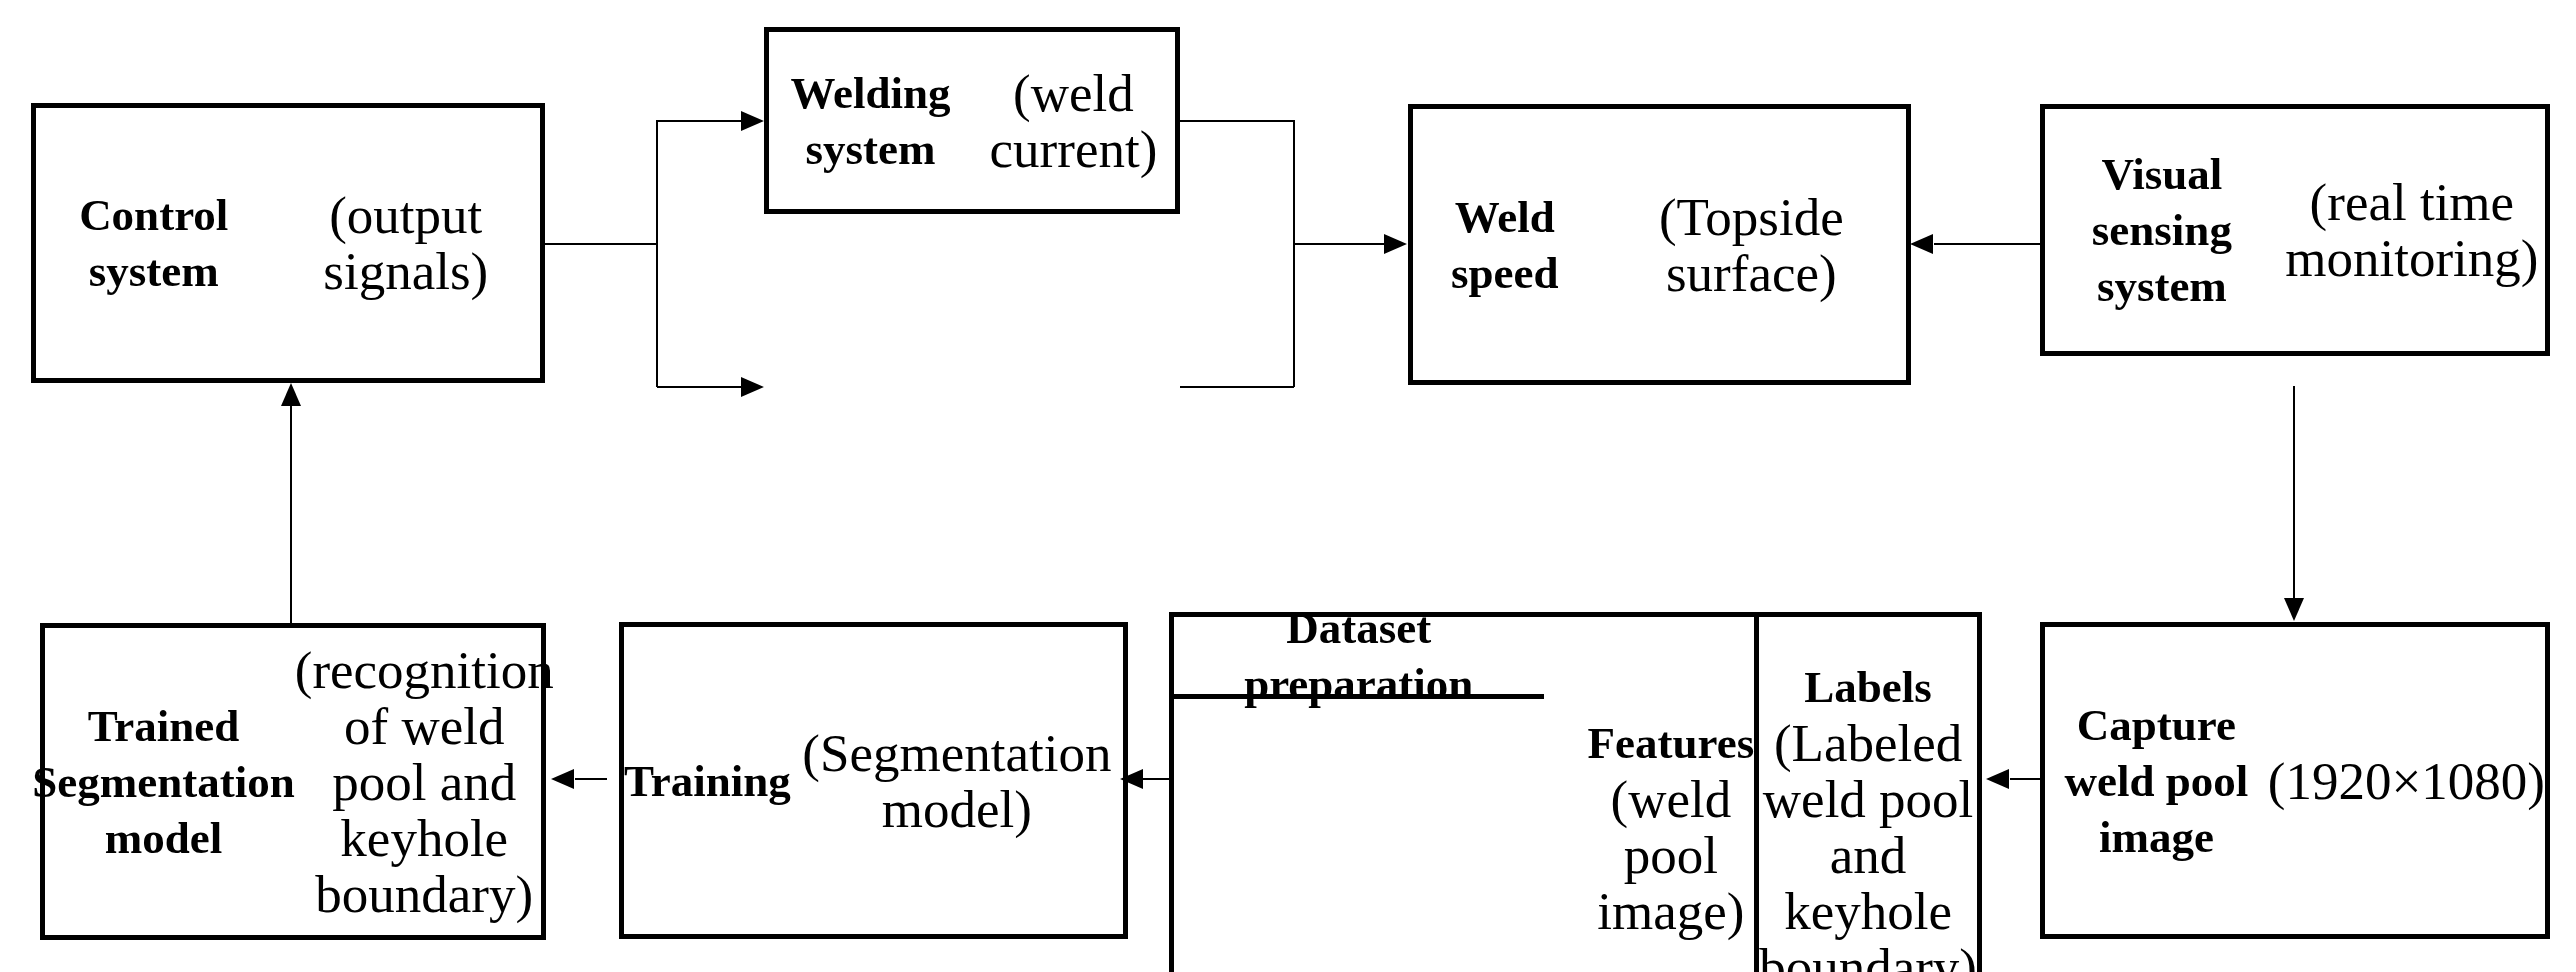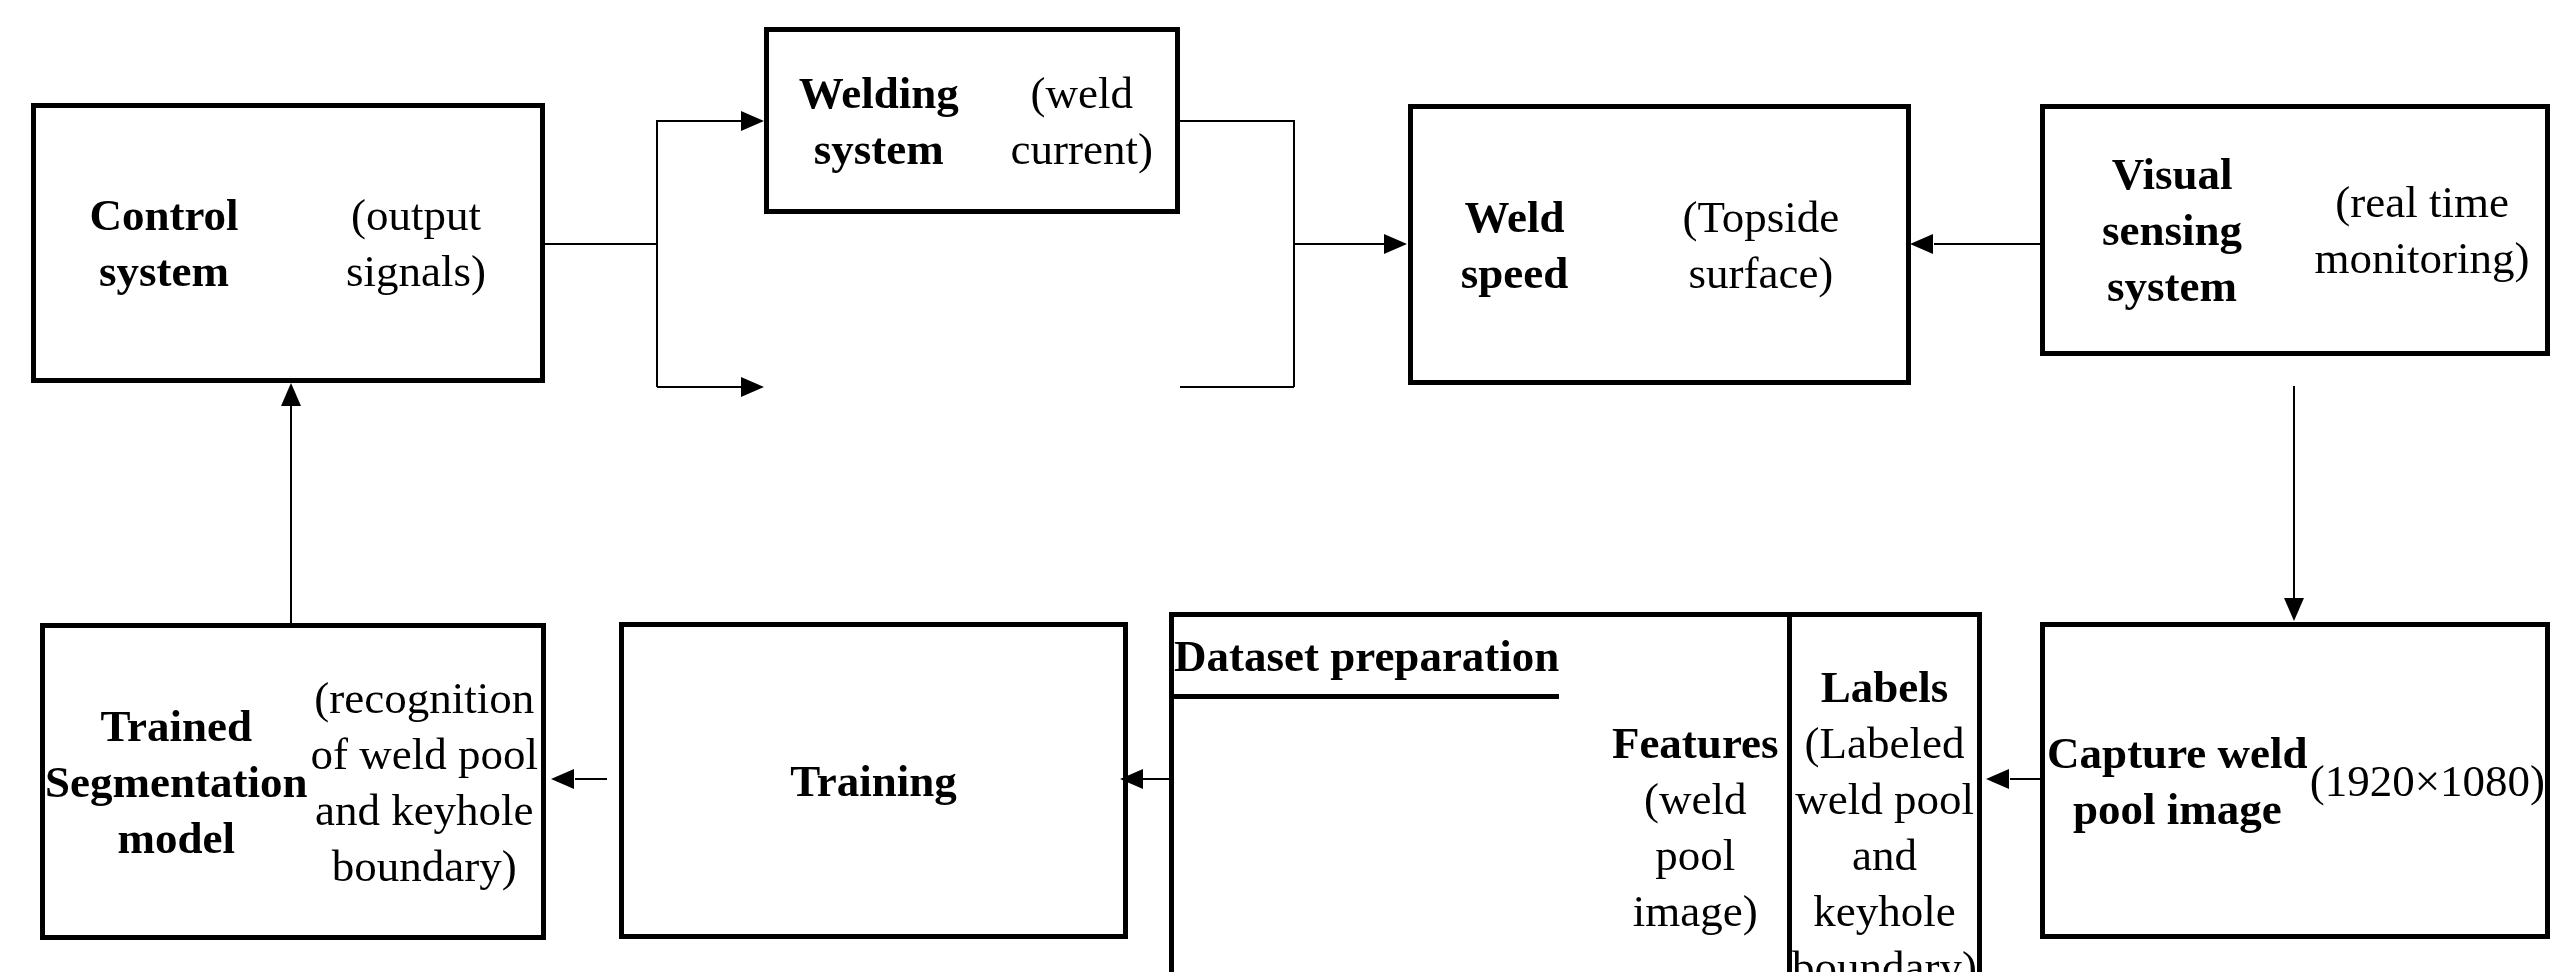--- a/index.html
+++ b/index.html
@@ -21,21 +21,21 @@
     justify-content: center;
     text-align: center;
   }
   .title {
     font-weight: 700;
     font-size: 45px;
     line-height: 56px;
   }
   .subtitle {
     font-weight: 400;
-    font-size: 45px;
+    font-size: 53px;
     line-height: 56px;
   }
   .line { position: absolute; background: #000000; }
   .arrow { position: absolute; width: 0; height: 0; }
   .arrow.right { border-top: 10.2px solid transparent; border-bottom: 10.2px solid transparent; border-left: 23.5px solid #000000; }
   .arrow.left  { border-top: 10.2px solid transparent; border-bottom: 10.2px solid transparent; border-right: 23.5px solid #000000; }
   .arrow.down  { border-left: 10.2px solid transparent; border-right: 10.2px solid transparent; border-top: 23.5px solid #000000; }
   .arrow.up    { border-left: 10.2px solid transparent; border-right: 10.2px solid transparent; border-bottom: 23.5px solid #000000; }
 
   
@@ -103,20 +103,21 @@
       </div>
       <div class="dataset-cell labels" data-name="labels-cell">
         <div class="title" data-name="labels-title">Labels</div>
         <div class="subtitle" data-name="labels-subtitle">(Labeled weld pool and keyhole boundary)</div>
       </div>
     </div>
   </div>
 
   <div class="node" data-name="training-node" style="left:607px; top:622px; width:509px; height:317px;margin-left:12px;">
     <div class="title" data-name="training-title">Training</div>
+    <div class="subtitle" data-name="training-subtitle">(Segmentation model)</div>
   </div>
 
   <div class="node" data-name="trained-model-node" style="left:40px; top:623px; width:506px; height:317px;">
     <div class="title" data-name="trained-model-title">Trained Segmentation model</div>
     <div class="subtitle" data-name="trained-model-subtitle">(recognition of weld pool and keyhole boundary)</div>
   </div>
 
   <div class="line" data-name="connector-control-out" style="left:545px; top:243px; width:112px; height:2.3px;"></div>
   <div class="line" data-name="connector-split-vertical" style="left:656px; top:120px; width:2.3px; height:267px;"></div>
   <div class="line" data-name="connector-welding-branch" style="left:657px; top:120px; width:84px; height:2.3px;"></div>

